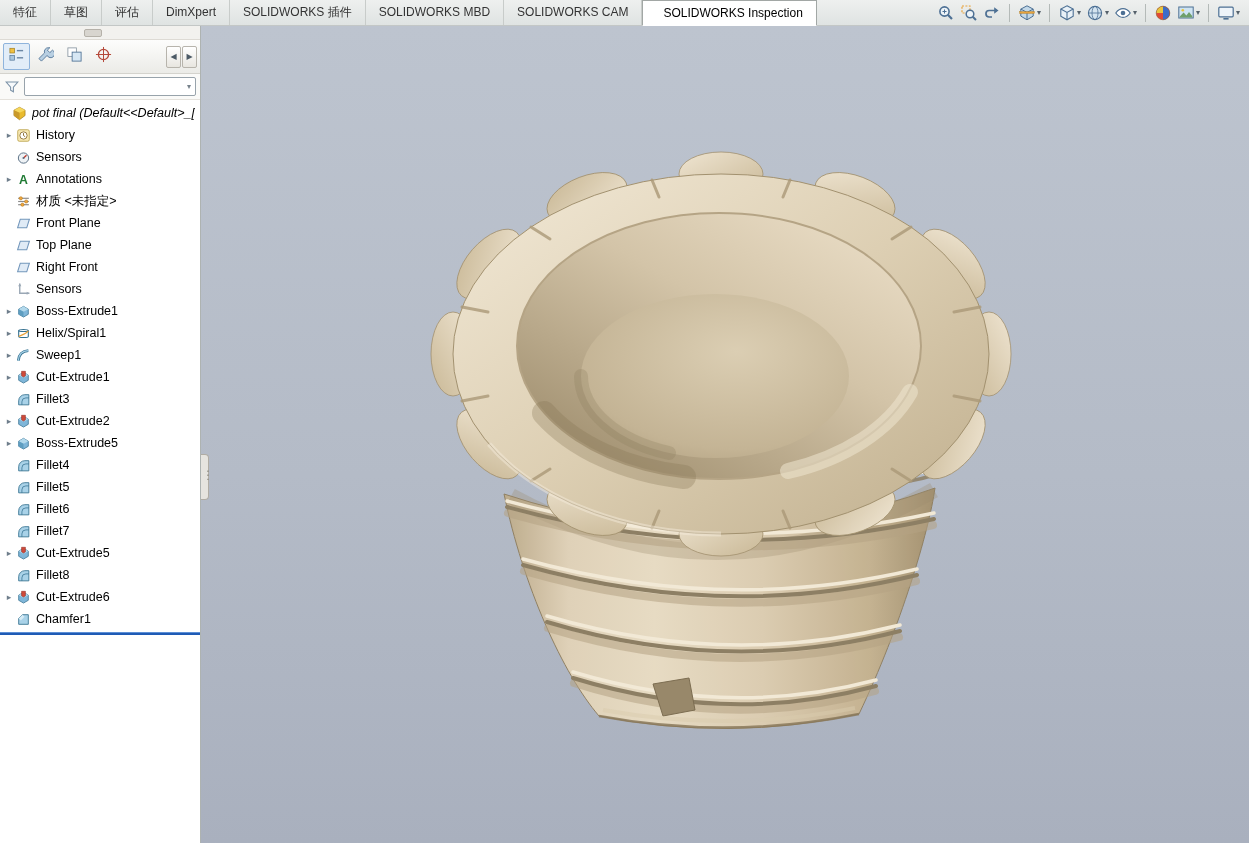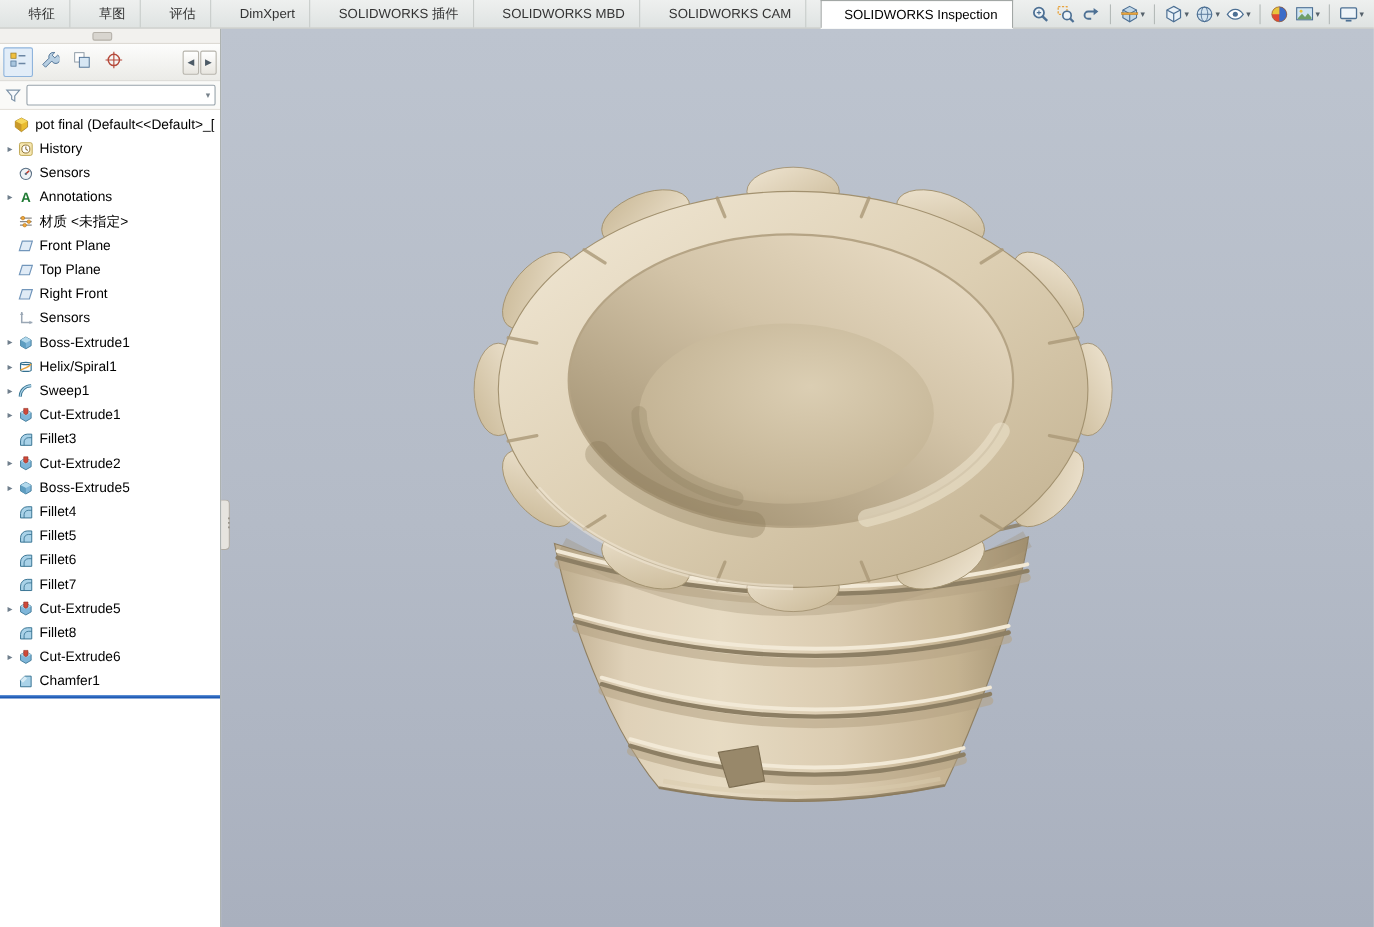--- a/index.html
+++ b/index.html
@@ -6,21 +6,21 @@
   html,body { width:1249px; height:843px; overflow:hidden; background:#fff;
               font-family:"Liberation Sans", sans-serif; }
   .app { position:relative; width:1249px; height:843px; background:#e8e5de; }
 
   
   .tabbar { position:absolute; top:0; left:0; right:0; height:26px;
             background:linear-gradient(#eef0ef,#dfe3e2); border-bottom:1px solid #c3c7c6;
             display:flex; align-items:stretch; z-index:5; }
   .tabs { display:flex; height:100%; }
   .tab { padding:0 13px; line-height:25px; font-size:12px; color:#333;
-         border-right:1px solid #c8ccca; white-space:nowrap; cursor:default;margin-left:13px; }
+         border-right:1px solid #c8ccca; white-space:nowrap; cursor:default; }
   .tab.active { background:#fff; border:1px solid #a2a7a5; border-bottom:1px solid #fff;
                 margin-bottom:-1px; color:#000;padding-left:20px; }
   .view-toolbar { margin-left:auto; display:flex; align-items:center; gap:3px; padding-right:8px; }
   .vt-btn { display:flex; align-items:center; padding:1px 1px; border-radius:2px; }
   .vt-ic svg { display:block; }
   .vt-caret { font-size:8px; color:#55616b; margin-left:1px; }
   .vt-sep { width:1px; height:18px; background:#b4bab8; margin:0 4px; }
 
   
   .main { position:absolute; top:26px; left:0; right:0; bottom:0; }
@@ -45,21 +45,21 @@
                 background:#fafaf8; border-bottom:1px solid #e5e2dc; }
   .filter-funnel svg { display:block; }
   .filter-input { flex:1; height:19px; border:1px solid #98a3ab; border-radius:2px;
                   background:#fff; font-size:11px; color:#444; padding:0 4px;
                   display:flex; align-items:center; justify-content:space-between; }
   .filter-input .caret { font-size:8px; color:#77828b; }
 
   .tree { padding-top:2px; }
   .trow { height:22px; display:flex; align-items:center; font-size:12.5px; color:#000;
           white-space:nowrap; overflow:hidden; padding-left:2px; }
-  .trow.root { padding-left:12px; }
+  .trow.root { padding-left:12px;font-style:italic; }
   .trow .arr { flex:0 0 14px; width:14px; text-align:center; font-size:9px; color:#6f7e8c; }
   .trow .ico { flex:0 0 15px; width:15px; height:15px; margin-right:5px; }
   .trow .ico svg { display:block; }
   .trow .lbl { overflow:hidden; white-space:nowrap; }
   .rollback { height:3px; background:#1f5bb5; border-top:1px solid #5c8fd6; margin-top:2px; }
 
   
   .viewport { position:absolute; left:201px; top:0; right:0; bottom:0;
               background:linear-gradient(180deg,#bdc4cf 0%,#b4bbc7 55%,#a9b0be 100%); }
   .viewport > svg { position:absolute; left:0; top:0; width:100%; height:100%; }

